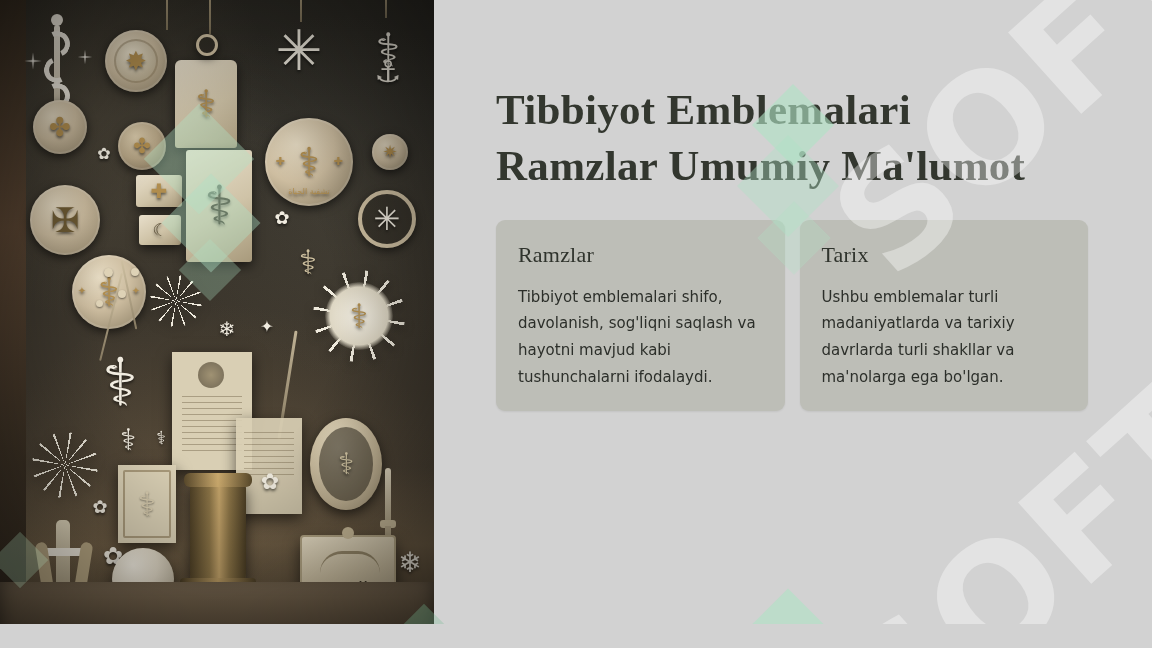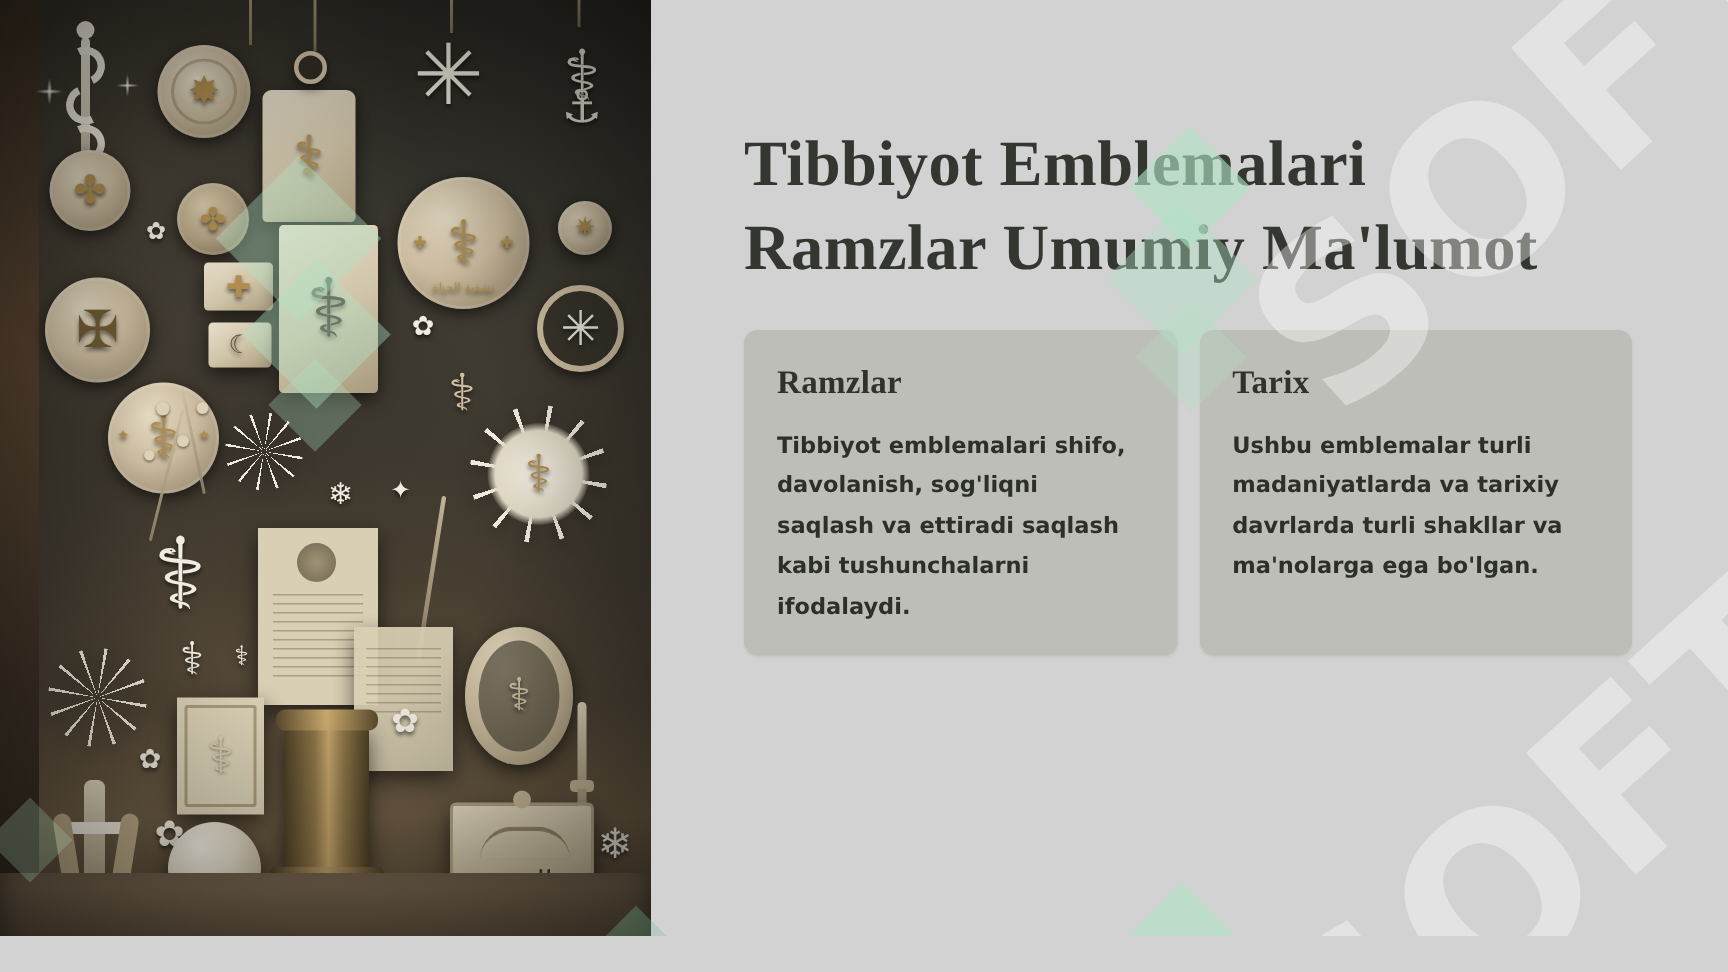--- a/index.html
+++ b/index.html
@@ -140,21 +140,20 @@
     letter-spacing:.3px;
     margin-bottom:26px;
     max-width:600px;
   }
   #title .tl { display:block; }
 
   #grid {
     display:flex;
     gap:15px;
     margin-bottom:20px;
-    font-weight:bold;
   }
   .card {
     background:#bdbeb7;
     border-radius:9px;
     padding:22px 24px 20px 22px;
     box-shadow:0 1px 2px rgba(0,0,0,.07);
   }
   .card.half { flex:1 1 0; min-width:0; }
   .card.full { width:100%; padding-bottom:8px; }
   .card-title {
@@ -354,21 +353,21 @@
   <div id="content">
 
     <h1 id="title">
       <span class="tl">Tibbiyot Emblemalari</span>
       <span class="tl">Ramzlar Umumiy Ma'lumot</span>
     </h1>
 
     <div id="grid">
       <div class="card half">
         <div class="card-title">Ramzlar</div>
-        <div class="card-body">Tibbiyot emblemalari shifo, davolanish, sog'liqni saqlash va ettiradi saqlash kabi tushunchalarni ifodalaydi.</div>
+        <div class="card-body">Tibbiyot emblemalari shifo, davolanish, sog'liqni saqlash va hayotni mavjud kabi tushunchalarni ifodalaydi.</div>
       </div>
       <div class="card half">
         <div class="card-title">Tarix</div>
         <div class="card-body">Ushbu emblemalar turli madaniyatlarda va tarixiy davrlarda turli shakllar va ma'nolarga ega bo'lgan.</div>
       </div>
     </div>
 
 
   </div>
 

